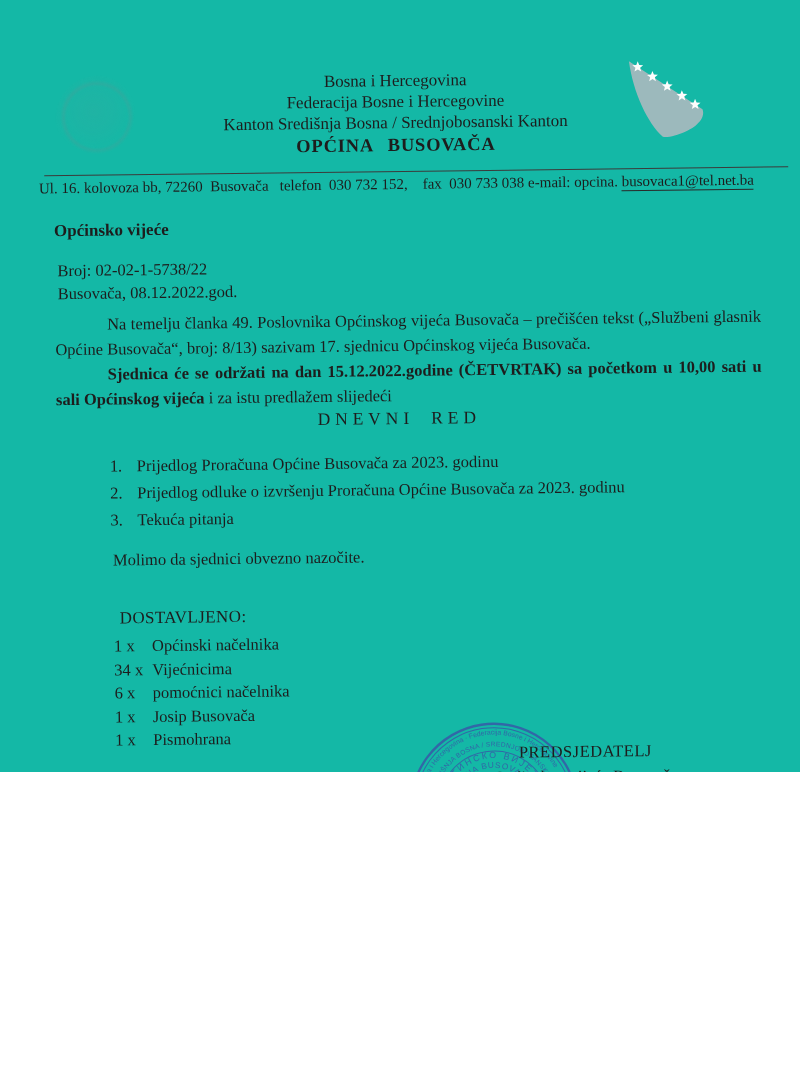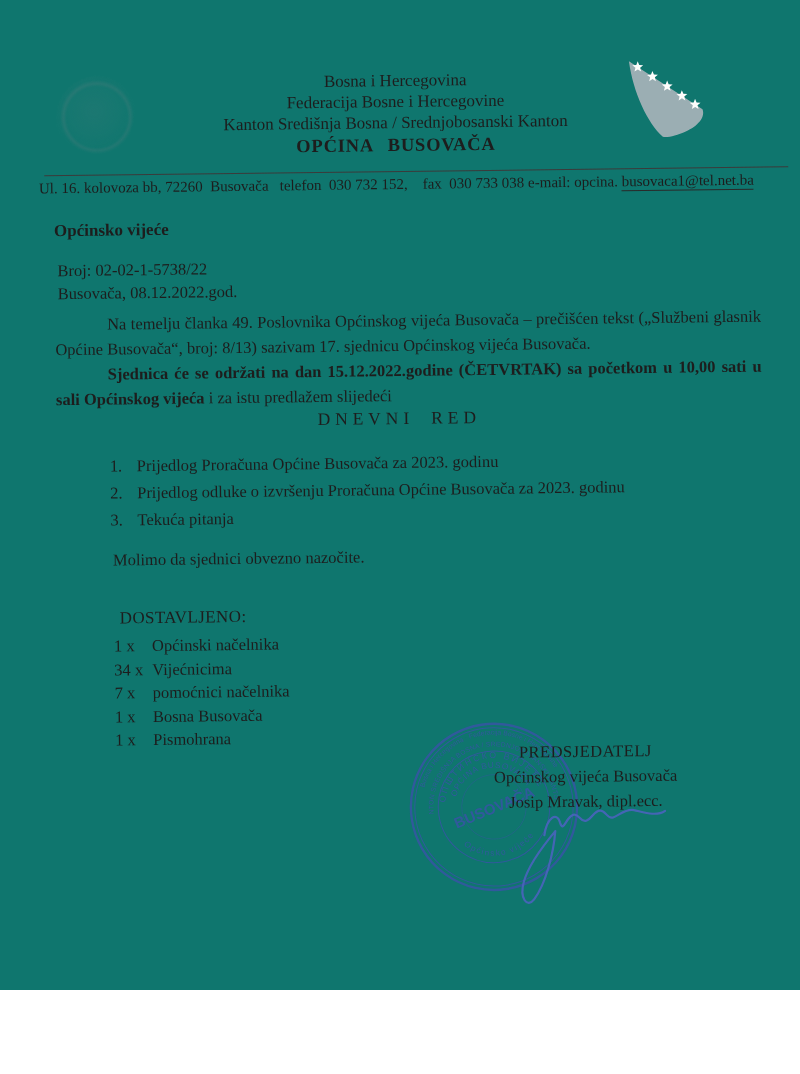--- a/index.html
+++ b/index.html
@@ -1,18 +1,18 @@
 <!DOCTYPE html>
 <html><head>
 <meta charset="utf-8">
 <style>
   html,body{margin:0;padding:0;background:#ffffff;}
   .page{
-    position:relative;width:800px;height:990px;overflow:hidden;
-    background:#0f766e;color:#1d1d1d;
+    position:relative;width:800px;height:772px;overflow:hidden;
+    background:#14b8a6;color:#1d1d1d;
     font-family:"Liberation Serif","DejaVu Serif",serif;
   }
   .tilt{position:absolute;inset:0;transform:rotate(-0.7deg);transform-origin:400px 480px;}
 
   
   .letterhead{position:absolute;top:70px;left:0;width:100%;text-align:center;}
   .lh-line{font-size:17px;line-height:21px;}
   .lh-title{font-size:18.5px;line-height:23px;font-weight:bold;letter-spacing:0.8px;word-spacing:0.5em;margin-top:1px;}
 
   .ghost-stamp{
@@ -121,26 +121,26 @@
       <div class="dist-title">DOSTAVLJENO:</div>
       <div class="dist-row">
         <span class="count">1 x</span>
         <span>Općinski načelnika</span>
       </div>
       <div class="dist-row">
         <span class="count">34 x</span>
         <span>Vijećnicima</span>
       </div>
       <div class="dist-row">
-        <span class="count">7 x</span>
+        <span class="count">6 x</span>
         <span>pomoćnici načelnika</span>
       </div>
       <div class="dist-row">
         <span class="count">1 x</span>
-        <span>Bosna Busovača</span>
+        <span>Josip Busovača</span>
       </div>
       <div class="dist-row">
         <span class="count">1 x</span>
         <span>Pismohrana</span>
       </div>
     </div>
 
     <div class="stamp">
       <svg width="176" height="176" viewBox="0 0 180 180">
         <defs>

